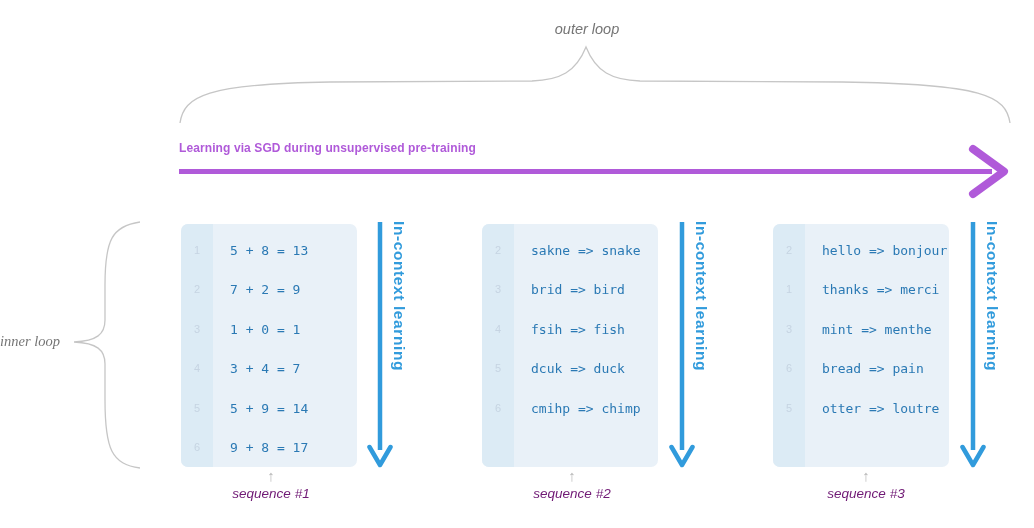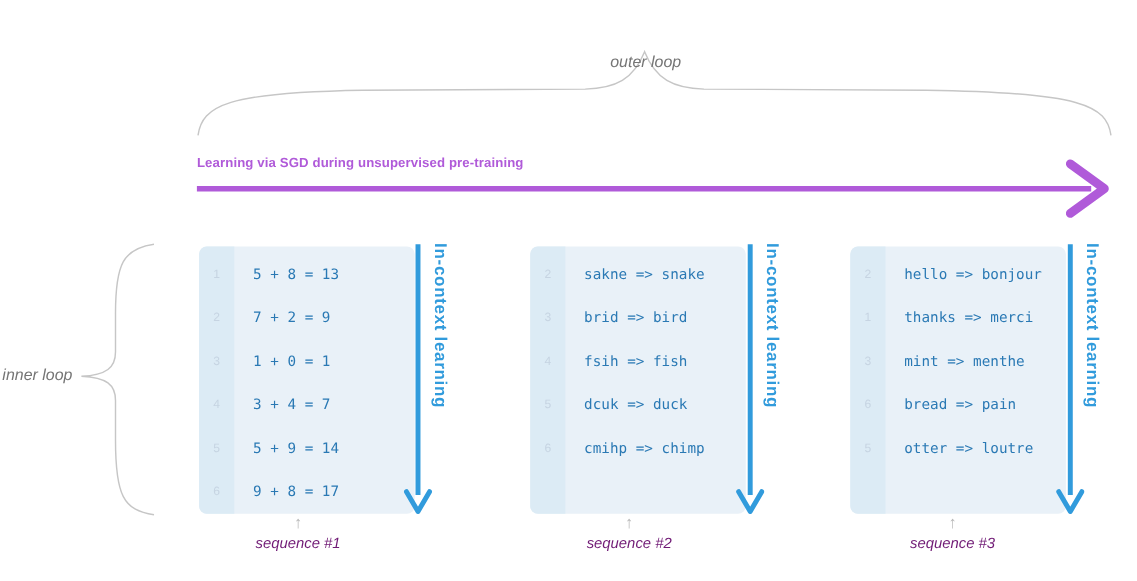--- a/index.html
+++ b/index.html
@@ -10,28 +10,28 @@
   *{margin:0;padding:0;box-sizing:border-box;}
   body{background:#ffffff;font-family:"Liberation Sans",sans-serif;}
   .canvas{position:relative;width:1034px;height:528px;background:#fff;overflow:hidden;}
 
   svg{position:absolute;display:block;}
   .outer-brace{left:0;top:0;color:var(--brace);}
   .inner-brace{left:60px;top:215px;color:var(--brace);}
   .sgd-arrow{left:170px;top:140px;color:var(--purple);}
 
   .outer-label{position:absolute;left:525px;top:21px;width:124px;text-align:center;
-    font-style:italic;font-size:14.5px;color:var(--gray-label);margin-top:28px;}
-  .inner-label{position:absolute;left:0px;top:333px;width:68px;text-align:center;
     font-style:italic;font-size:14.5px;color:var(--gray-label);}
+  .inner-label{position:absolute;left:0px;top:333px;width:68px;text-align:left;
+    font-style:italic;font-size:14.5px;color:var(--gray-label);font-family:Liberation Serif, serif;}
 
   .heading{position:absolute;left:179px;top:141px;font-size:12px;font-weight:bold;
     color:var(--purple);letter-spacing:0.1px;white-space:nowrap;}
 
-  .seq-box{position:absolute;top:224px;width:196px;height:243px;background:var(--box-bg);
+  .seq-box{position:absolute;top:224px;width:176px;height:243px;background:var(--box-bg);
     border-radius:7px;}
   .seq-1{left:181px;} .seq-2{left:482px;} .seq-3{left:773px;}
   .gutter{position:absolute;left:0;top:0;bottom:0;width:32px;background:var(--gutter-bg);
     border-radius:7px 0 0 7px;}
   .rows{position:absolute;left:0;right:0;top:6px;}
   .row{position:relative;height:39.5px;}
   .num{position:absolute;left:0;width:32px;text-align:center;top:50%;transform:translateY(-50%);
     font-size:11px;color:var(--line-num);}
   .code{position:absolute;left:49px;top:50%;transform:translateY(-50%);
     font-family:"DejaVu Sans Mono",monospace;font-size:13px;color:var(--mono-blue);

